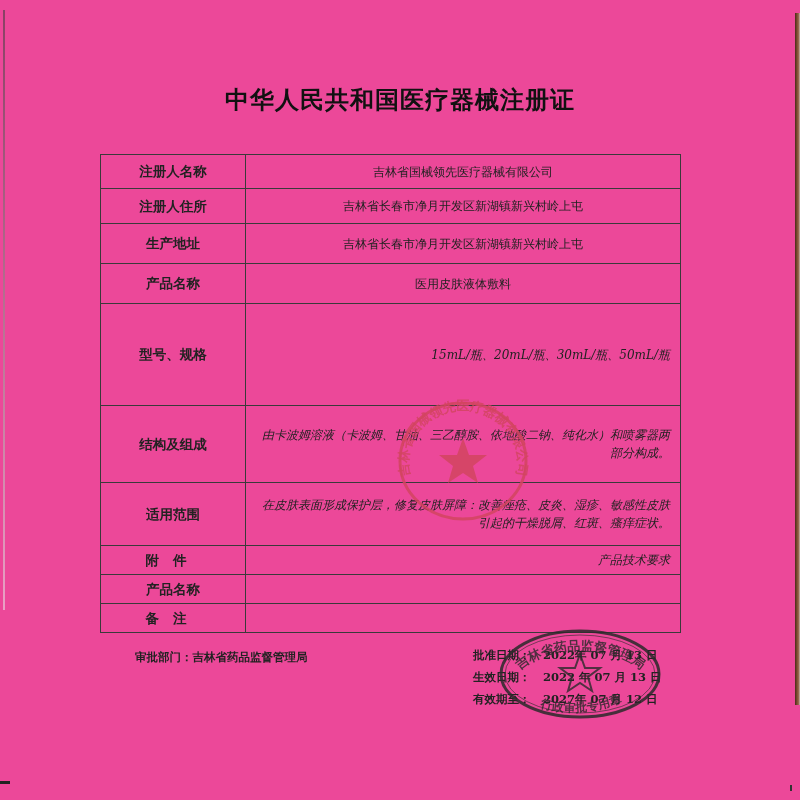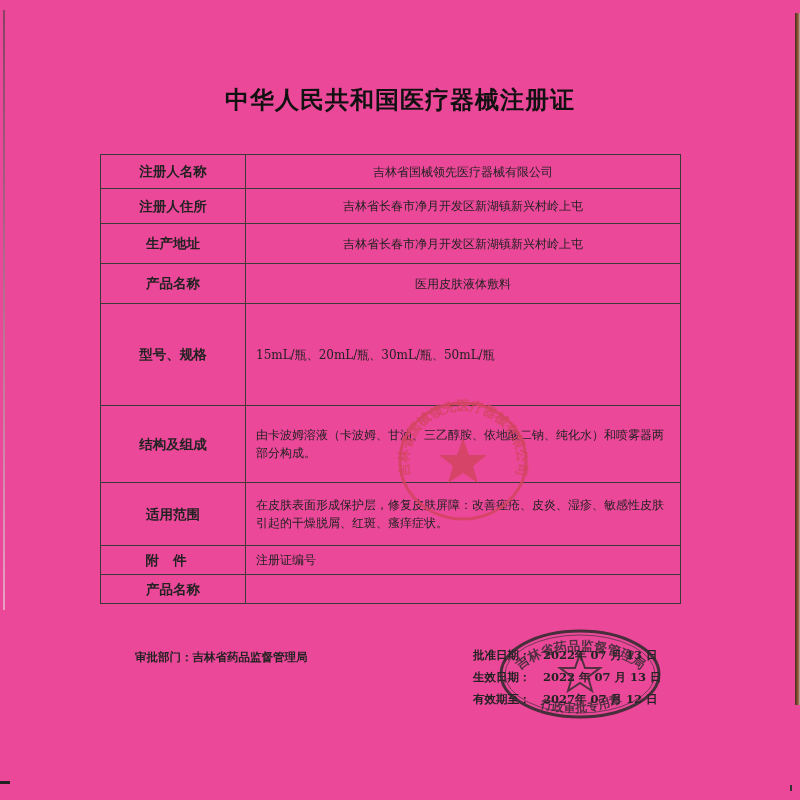--- a/index.html
+++ b/index.html
@@ -87,21 +87,21 @@
       font-family: "DejaVu Sans", "Liberation Sans", sans-serif;
       font-weight: bold;
       font-size: 13.5px;
       color: #222;
     }
     table.reg td.val {
       color: #222;
       padding: 0 10px;
     }
     td.center { text-align: center; }
-    td.left { text-align: left; }
+    td.left { text-align: right; font-style: italic; }
     .spaced { letter-spacing: 14px; padding-left: 14px; }
 
     .r1 { height: 34px; }
     .r2 { height: 35px; }
     .r3 { height: 40px; }
     .r4 { height: 40px; }
     .r5 { height: 102px; }
     .r6 { height: 77px; padding-left: 28px; }
     .r7 { height: 63px; }
     .r8 { height: 29px; }
@@ -180,24 +180,28 @@
     <tr class="r6">
       <td class="lbl">结构及组成</td>
       <td class="val left">由卡波姆溶液（卡波姆、甘油、三乙醇胺、依地酸二钠、纯化水）和喷雾器两部分构成。</td>
     </tr>
     <tr class="r7">
       <td class="lbl">适用范围</td>
       <td class="val left">在皮肤表面形成保护层，修复皮肤屏障：改善痤疮、皮炎、湿疹、敏感性皮肤引起的干燥脱屑、红斑、瘙痒症状。</td>
     </tr>
     <tr class="r8">
       <td class="lbl spaced">附件</td>
-      <td class="val left">注册证编号</td>
+      <td class="val left">产品技术要求</td>
     </tr>
     <tr class="r9">
       <td class="lbl">产品名称</td>
+      <td class="val left"></td>
+    </tr>
+    <tr class="r10">
+      <td class="lbl spaced">备注</td>
       <td class="val left"></td>
     </tr>
   </tbody>
     </table>
 
   <div class="footer-dept">
     <span>审批部门：</span><span>吉林省药品监督管理局</span>
   </div>
 
   <div class="dates">

